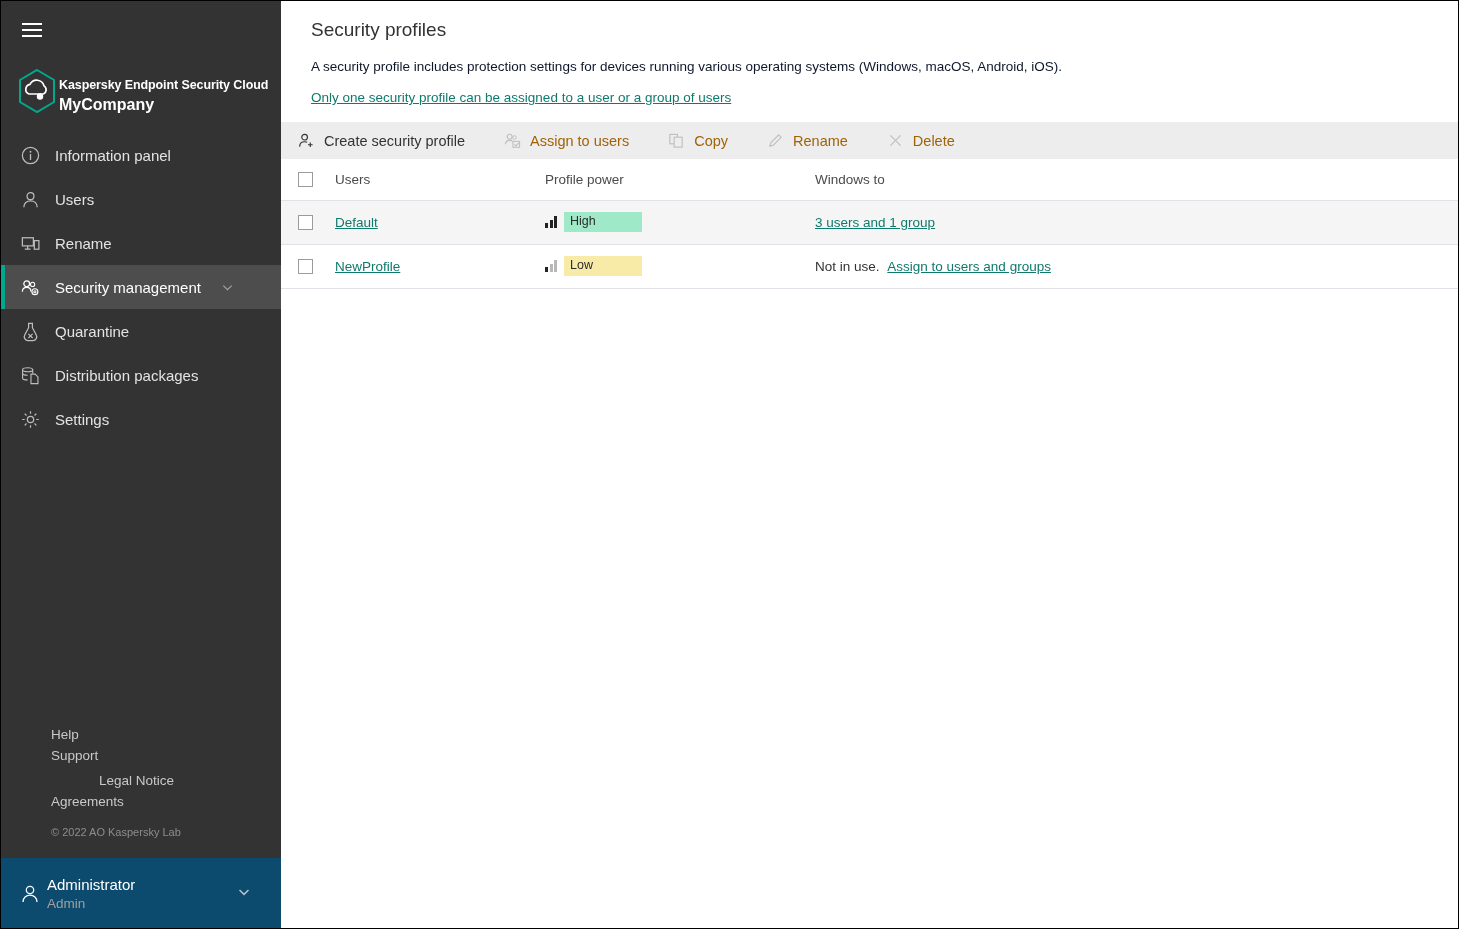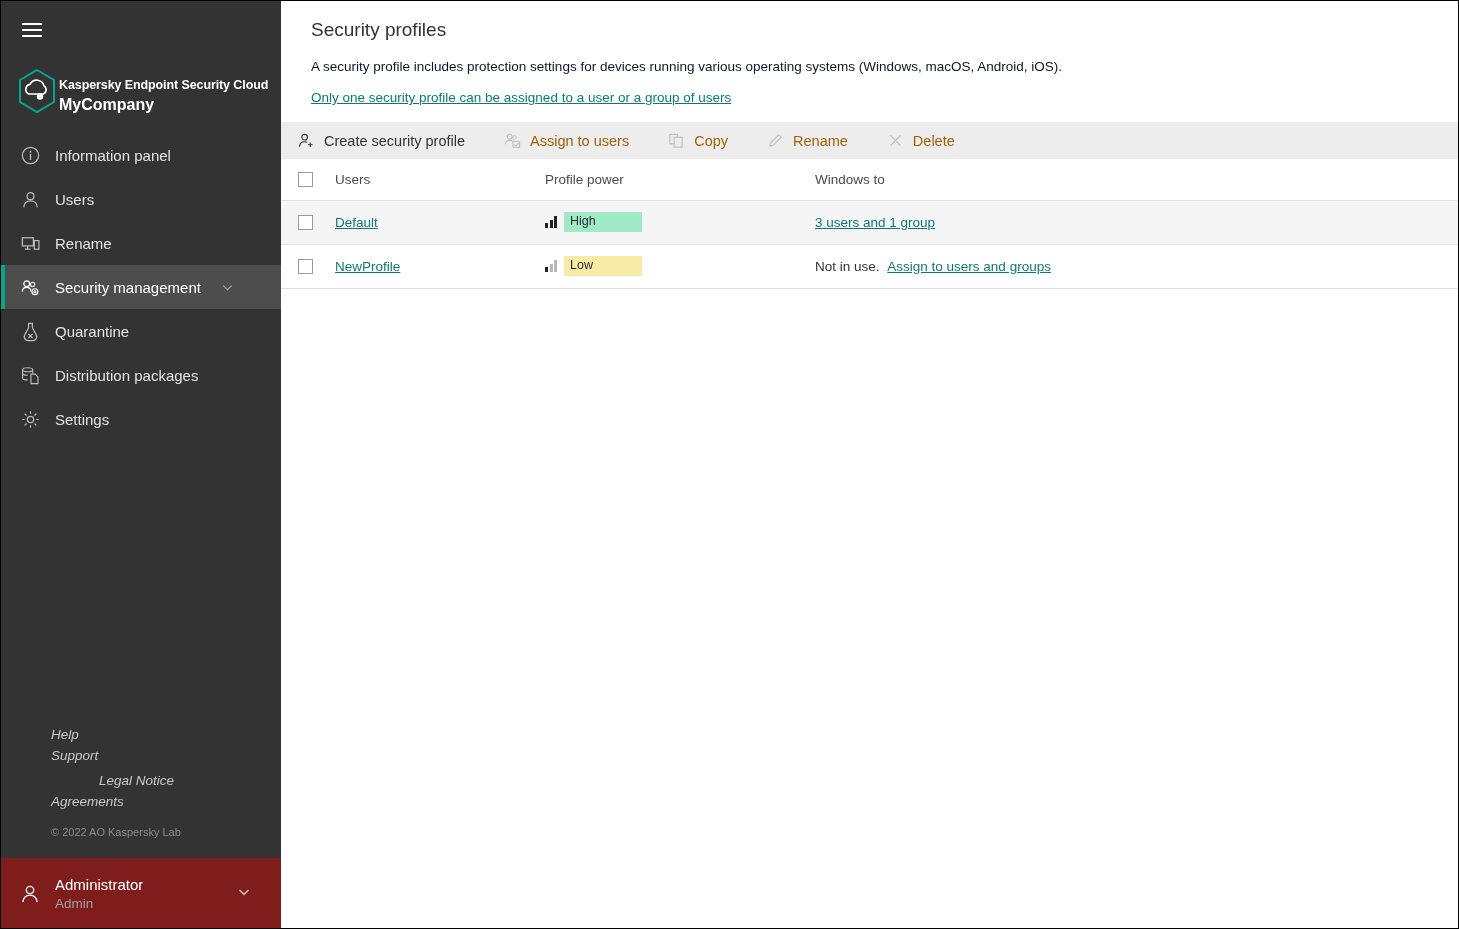--- a/index.html
+++ b/index.html
@@ -105,37 +105,36 @@
     padding: 0 0 0 50px;
     margin-bottom: 14px;
   }
   .footer-links a {
     display: block;
     color: #c9c9c9;
     font-size: 13.5px;
     text-decoration: none;
     line-height: 21px;
     cursor: pointer;
-    font-style: italic;
   }
   .footer-links a.spaced { margin-top: 4px; margin-left: 48px; }
   .copyright {
     padding-left: 50px;
     color: #8d8d8d;
     font-size: 11px;
     margin-bottom: 20px;
   }
 
   .user-box {
-    background: #7f1d1d;
+    background: #0c4a6e;
     height: 72px;
     display: flex;
     align-items: center;
     padding-left: 18px;
-    gap: 14px;
+    gap: 6px;
     cursor: pointer;
   }
   .user-icon { width: 22px; height: 22px; flex: none; }
   .user-names { line-height: 1.35; flex: 1; }
   .user-name { color: #ffffff; font-size: 15px; }
   .user-role { color: #a0a0a0; font-size: 13.5px; }
   .user-caret { margin-right: 30px; opacity: 0.8; }
 
   
   .main {

